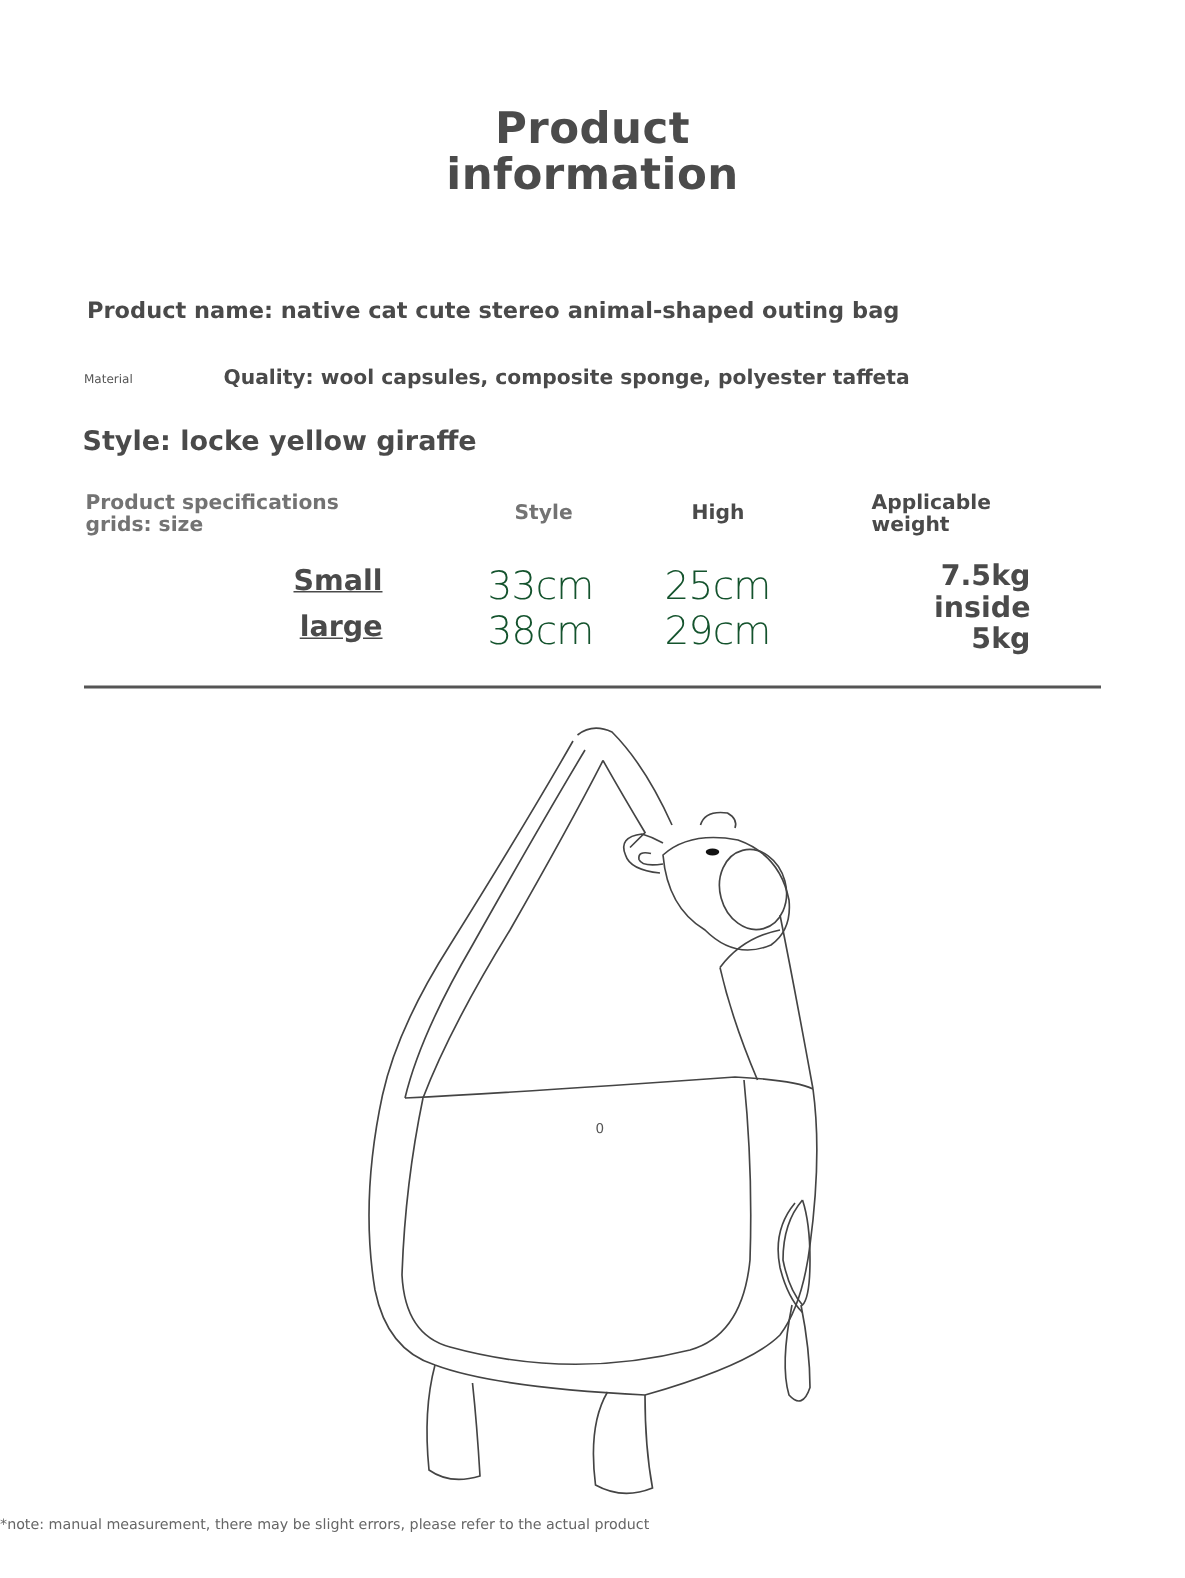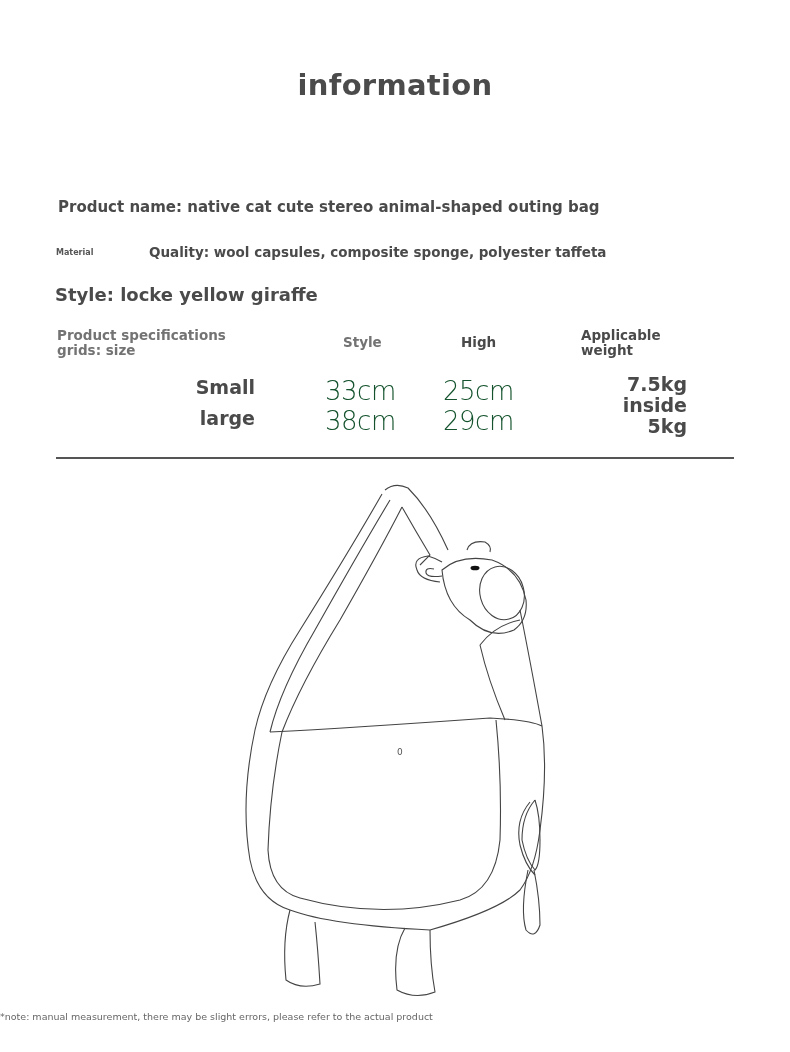--- a/index.html
+++ b/index.html
@@ -2,38 +2,39 @@
 <html><head>
 <meta charset="utf-8">
 <style>
   html, body { margin: 0; padding: 0; background: #ffffff; }
   body { width: 790px; height: 1052px; position: relative; overflow: hidden;
          font-family: "DejaVu Sans", sans-serif; color: #4a4a4a; }
   .abs { position: absolute; }
   .title { left: 0; width: 790px; top: 70px; text-align: center; font-size: 29px;
            font-weight: bold; line-height: 31px; color: #4b4b4b; letter-spacing: 0.3px; }
   .pname { left: 58px; top: 198px; font-size: 15px; font-weight: bold; color: #4a4a4a; }
-  .mat-label { left: 56px; top: 248px; font-size: 8px; font-weight: bold; color: #555; text-align: right; }
+  .mat-label { left: 56px; top: 248px; font-size: 8px; font-weight: normal; color: #555; text-align: right; }
   .mat-val { left: 149px; top: 244px; font-size: 13.5px; font-weight: bold; color: #4a4a4a; }
   .style { left: 55px; top: 284px; font-size: 18px; font-weight: bold; color: #4a4a4a; }
   .spec-h { font-size: 13.5px; font-weight: bold; line-height: 15px; }
   .spec-h.grey { color: #737373; }
   .spec-h.dark { color: #4a4a4a; }
-  .sz-label { font-size: 19px; font-weight: bold; color: #4a4a4a; text-align: right; width: 80px; }
+  .sz-label { font-size: 19px; font-weight: bold; color: #4a4a4a; text-align: right; width: 80px; text-decoration: underline; }
   .sz-val { font-size: 26px; font-weight: 300; color: #14532d; letter-spacing: -0.5px; }
   .weight { font-size: 19px; font-weight: bold; color: #4a4a4a; text-align: right;
             line-height: 21px; width: 100px; }
   .divider { left: 56px; top: 457px; width: 678px; height: 1.5px; background: #555; }
   .note { left: 0; width: 790px; top: 1011px; text-align: left; font-size: 9.5px; color: #666; }
   .bag { left: 230px; top: 470px; width: 330px; height: 530px; }
 </style>
 </head>
 <body>
 
 <div class="abs title">
+  <div>Product</div>
   <div>information</div>
 </div>
 
 <div class="abs pname">Product name: native cat cute stereo animal-shaped outing bag</div>
 <div class="abs mat-label">Material</div>
 <div class="abs mat-val">Quality: wool capsules, composite sponge, polyester taffeta</div>
 <div class="abs style">Style: locke yellow giraffe</div>
 
 <div class="abs spec-h grey" style="left:57px; top:328px;">
   <div>Product specifications</div>

